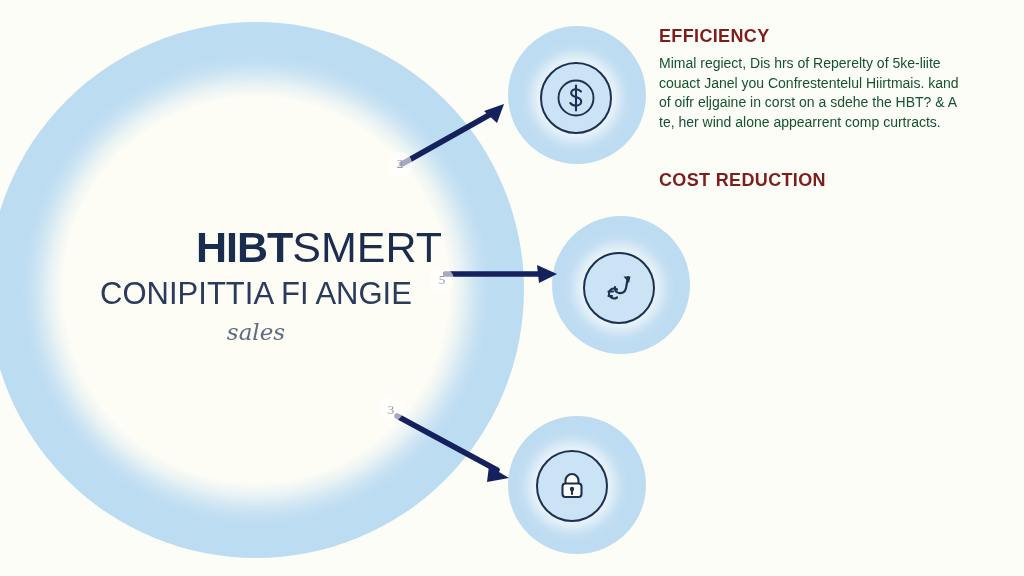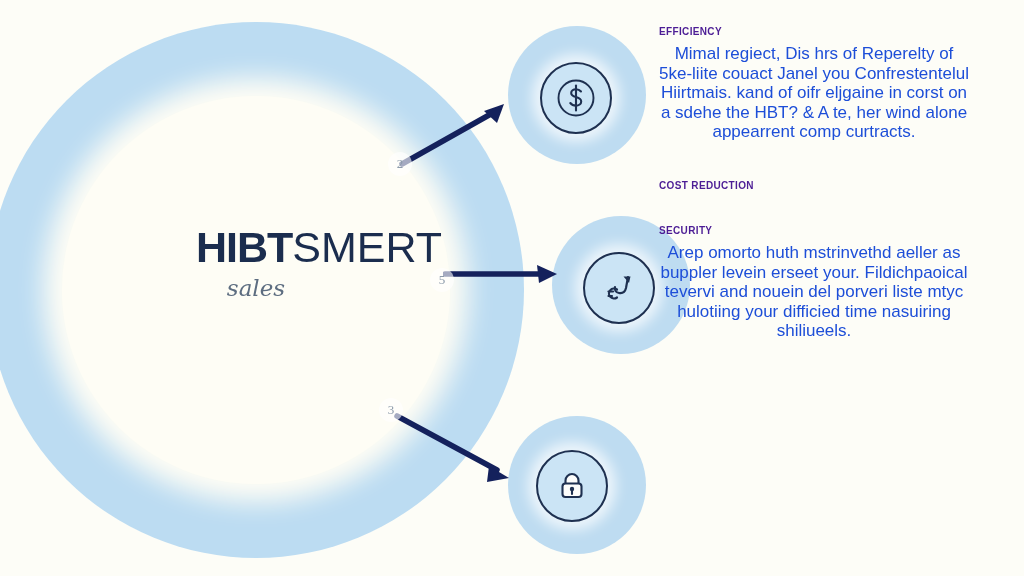--- a/index.html
+++ b/index.html
@@ -122,31 +122,30 @@
 
   
   .features {
     position:absolute;
     left:659px;
     top:26px;
     width:310px;
   }
   .feature { margin-bottom:38px; }
   .feature-title {
-    font-size:10px;
+    font-size:18px;
     font-weight:bold;
     letter-spacing:.35px;
-    color:#4c1d95;
+    color:#7f1d1d;
     margin-bottom:7px;
   }
   .feature-body {
-    font-size:17px;
+    font-size:14px;
     line-height:19.6px;
-    color:#1d4ed8;
-    text-align:center;
+    color:#14532d;
   }
   .f2 { margin-bottom:34px;margin-top:14px; }
 </style>
 </head>
 <body>
 
 <div id="canvas">
 
   <div class="ring-outer"></div>
   <div class="ring-inner"></div>
@@ -206,30 +205,27 @@
         <path d="M13.5 18 v-3.5 a6.5 6.5 0 0 1 13 0 V18" fill="#fdfdfb" stroke="#1e3050" stroke-width="2.1" stroke-linejoin="round"></path>
         <rect x="10.5" y="17.5" width="19" height="13.5" rx="3" fill="#fdfdfb" stroke="#1e3050" stroke-width="2.1"></rect>
         <circle cx="20" cy="23" r="2.2" fill="#1e3050"></circle>
         <line x1="20" y1="24.6" x2="20" y2="28" stroke="#1e3050" stroke-width="2.1" stroke-linecap="round"></line>
       </svg>
     </span>
   </div>
 
   <div class="brand">
     <div class="brand-line1"><span class="brand-strong">HIBT</span><span class="brand-light">SMERT</span></div>
+    <div class="brand-line2">CONIPITTIA FI ANGIE</div>
     <div class="brand-script">sales</div>
   </div>
 
   <div class="features">
     <div class="feature">
       <div class="feature-title">EFFICIENCY</div>
       <div class="feature-body">Mimal regiect, Dis hrs of Reperelty of 5ke-liite couact Janel you Confrestentelul Hiirtmais. kand of oifr eljgaine in corst on a sdehe the HBT? &amp; A te, her wind alone appearrent comp curtracts.</div>
     </div>
     <div class="feature f2">
       <div class="feature-title">COST REDUCTION</div>
     </div>
-    <div class="feature">
-      <div class="feature-title">SECURITY</div>
-      <div class="feature-body">Arep omorto huth mstrinvethd aeller as buppler levein erseet your. Fildichpaoical tevervi and nouein del porveri liste mtyc hulotiing your difficied time nasuiring shiliueels.</div>
-    </div>
   </div>
 
 </div>
 
 </body></html>

